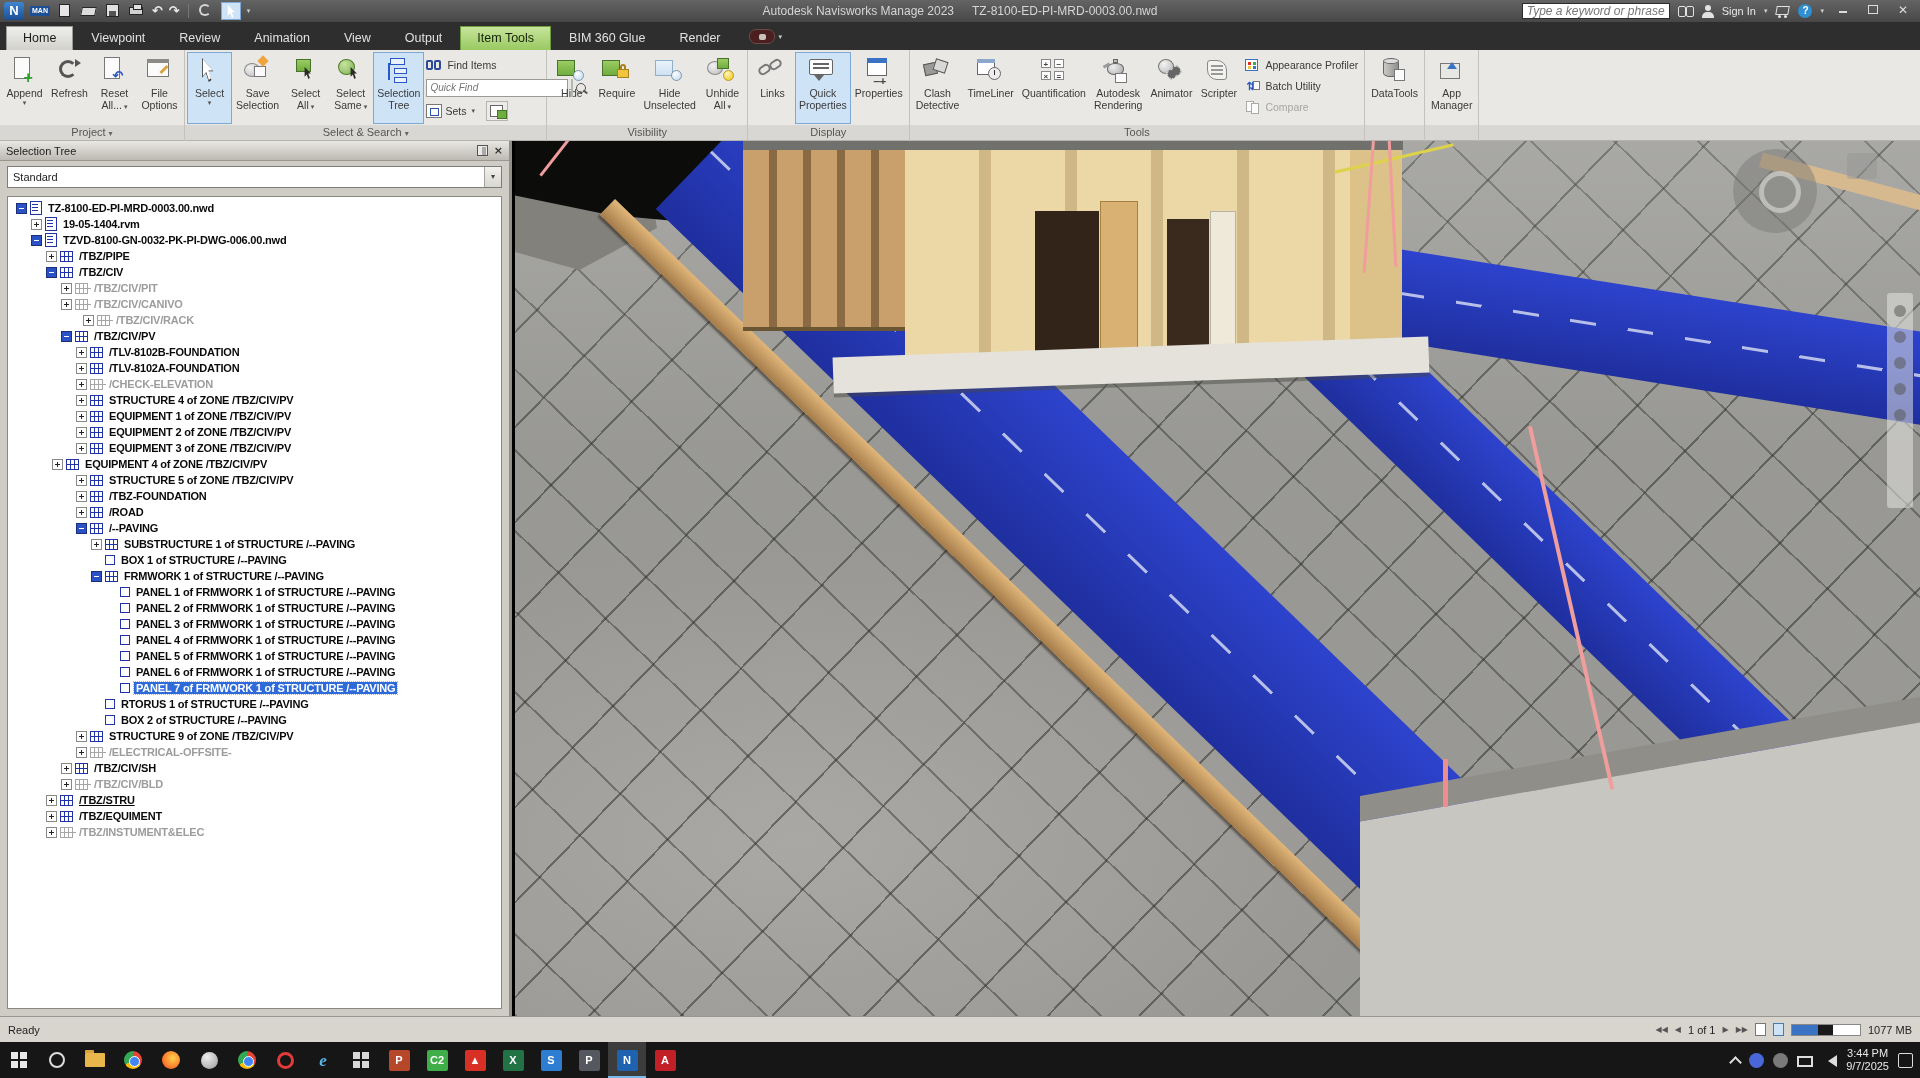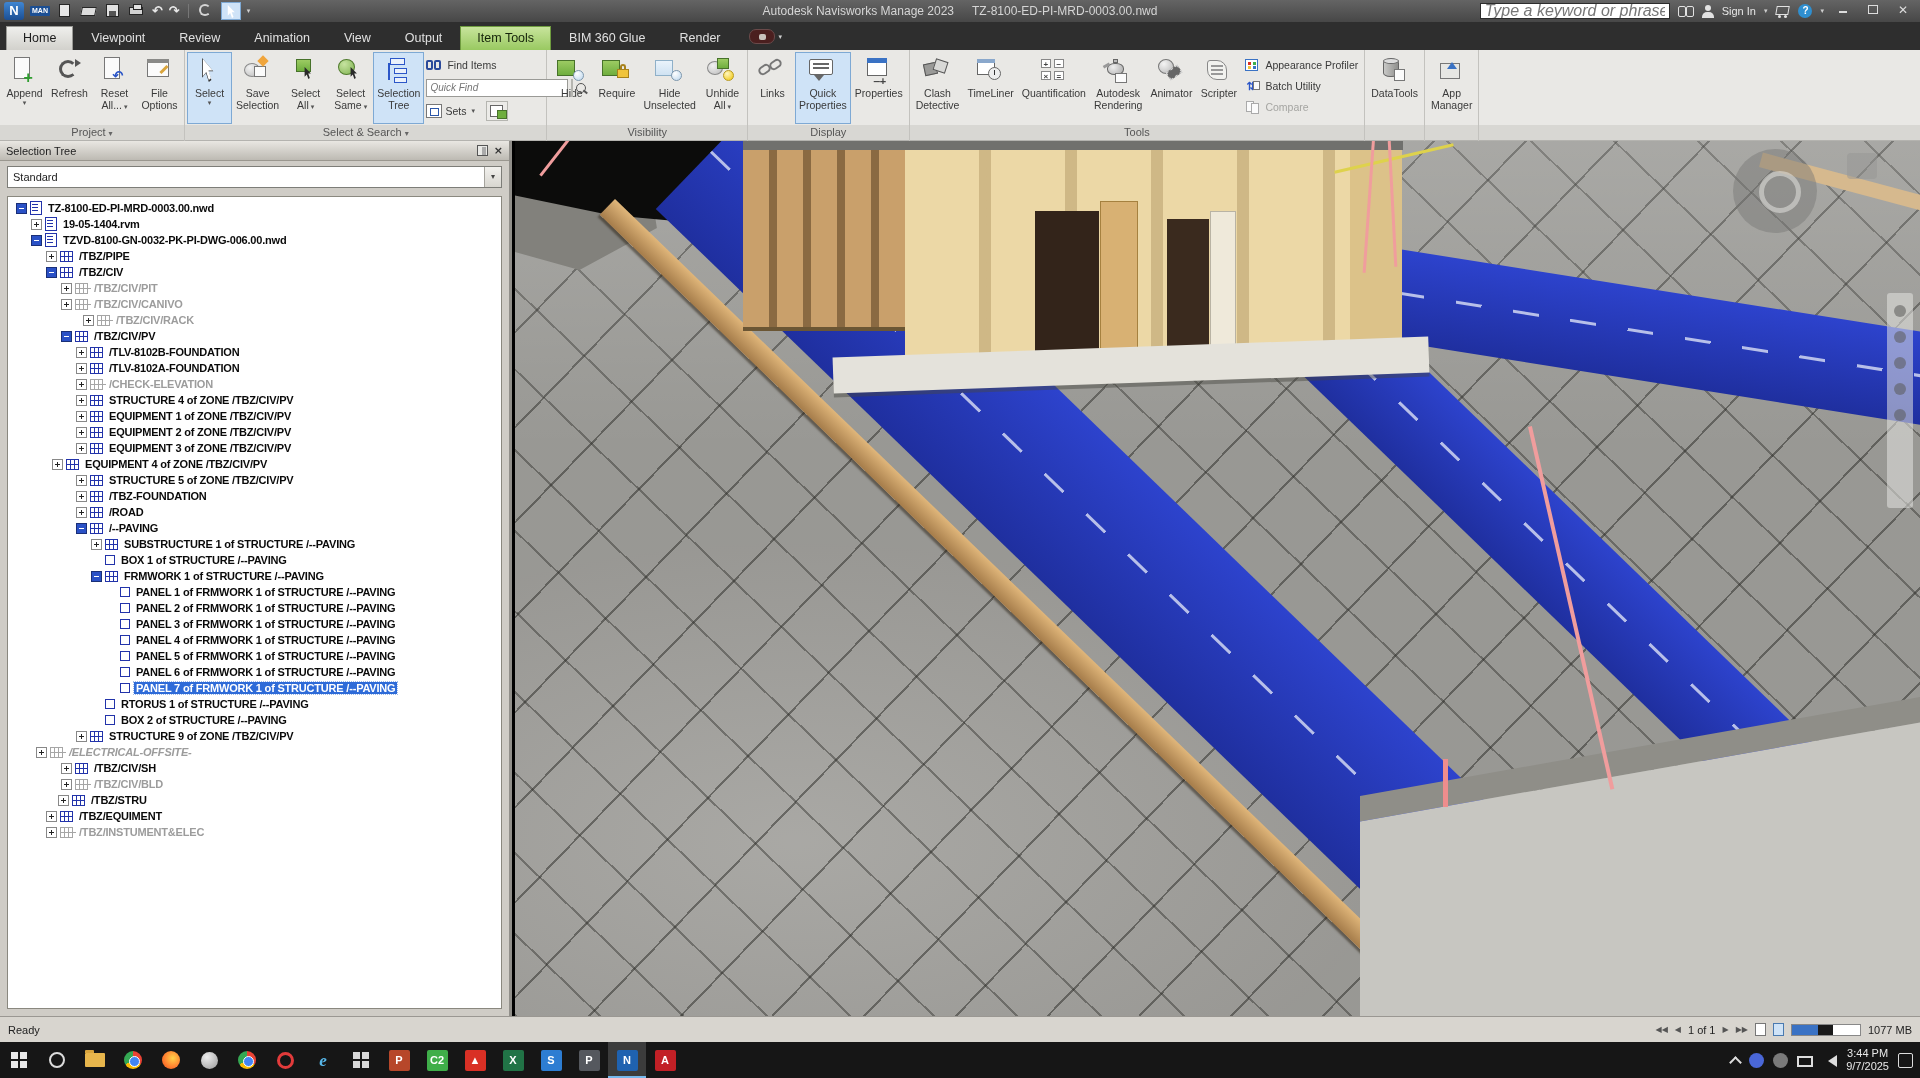--- a/index.html
+++ b/index.html
@@ -24,21 +24,21 @@
   .qprint:before{content:"";position:absolute;left:3px;top:-4px;width:7px;height:4px;background:#eee;border:1px solid #222;}
   .qundo{font:bold 13px/16px "DejaVu Sans",sans-serif;color:#e8e8e8;}
   .qrefresh{width:12px;height:12px;border:2px solid #e0e0e0;border-right-color:transparent;border-radius:50%;margin:1px 0 0 2px;}
   .qcursorbox{width:20px;height:18px;border:1px solid #7ea9d4;background:#cfe3f7;position:relative;}
   .cursor-shape{position:absolute;left:5px;top:2px;width:10px;height:13px;background:#1a1a1a;
     clip-path:polygon(10% 0,10% 82%,34% 62%,52% 100%,68% 92%,50% 55%,80% 55%);}
   .qsep{width:1px;height:14px;background:#777;margin:0 2px;}
   .tb-title{position:absolute;left:0;right:0;text-align:center;font-size:12px;color:#d5d5d5;pointer-events:none;}
   .tb-title b{font-weight:normal;margin-left:18px;}
   .tb-right{margin-left:auto;display:flex;align-items:center;gap:8px;padding-right:6px;}
-  .tb-search{width:190px;height:16px;border:1px solid #2c2c2c;font-size:16px;padding:0 4px;background:#fff;color:#333;}
+  .tb-search{width:148px;height:16px;border:1px solid #2c2c2c;font-size:12px;padding:0 4px;background:#fff;color:#333;}
   .tb-search::placeholder{font-style:italic;color:#777;}
   .binoc{width:16px;height:12px;position:relative;}
   .binoc:before,.binoc:after{content:"";position:absolute;top:1px;width:6px;height:9px;border:1.5px solid #e2e2e2;border-radius:2px;}
   .binoc:before{left:0;} .binoc:after{right:0;}
   .person{width:12px;height:13px;position:relative;}
   .person:before{content:"";position:absolute;left:3px;top:0;width:6px;height:6px;border-radius:50%;background:#e2e2e2;}
   .person:after{content:"";position:absolute;left:0;top:7px;width:12px;height:6px;border-radius:5px 5px 0 0;background:#e2e2e2;}
   .signin{font-size:11px;color:#e6e6e6;}
   .cart{width:15px;height:12px;position:relative;}
   .cart:before{content:"";position:absolute;left:1px;top:1px;width:11px;height:7px;border:1.5px solid #e2e2e2;transform:skewX(-10deg);}
@@ -783,36 +783,36 @@
         <div class="trow" style="padding-left: 83px;">
           <span class="texp"></span>
           <span class="tico geo"></span>
           <span class="tlab">BOX 2 of STRUCTURE /--PAVING</span>
         </div>
         <div class="trow" style="padding-left: 68px;">
           <span class="texp p"></span>
           <span class="tico grp"></span>
           <span class="tlab">STRUCTURE 9 of ZONE /TBZ/CIV/PV</span>
         </div>
-        <div class="trow" style="padding-left: 28px; font-style: italic;">
+        <div class="trow" style="padding-left: 68px;">
           <span class="texp p"></span>
           <span class="tico grp gray"></span>
           <span class="tlab gray">/ELECTRICAL-OFFSITE-</span>
         </div>
         <div class="trow" style="padding-left: 53px;">
           <span class="texp p"></span>
           <span class="tico grp"></span>
           <span class="tlab">/TBZ/CIV/SH</span>
         </div>
         <div class="trow" style="padding-left: 53px;">
           <span class="texp p"></span>
           <span class="tico grp gray"></span>
           <span class="tlab gray">/TBZ/CIV/BLD</span>
         </div>
-        <div class="trow" style="padding-left: 50px;">
+        <div class="trow" style="padding-left: 38px; text-decoration: underline;">
           <span class="texp p"></span>
           <span class="tico grp"></span>
           <span class="tlab">/TBZ/STRU</span>
         </div>
         <div class="trow" style="padding-left: 38px;">
           <span class="texp p"></span>
           <span class="tico grp"></span>
           <span class="tlab">/TBZ/EQUIMENT</span>
         </div>
         <div class="trow" style="padding-left: 38px;">

